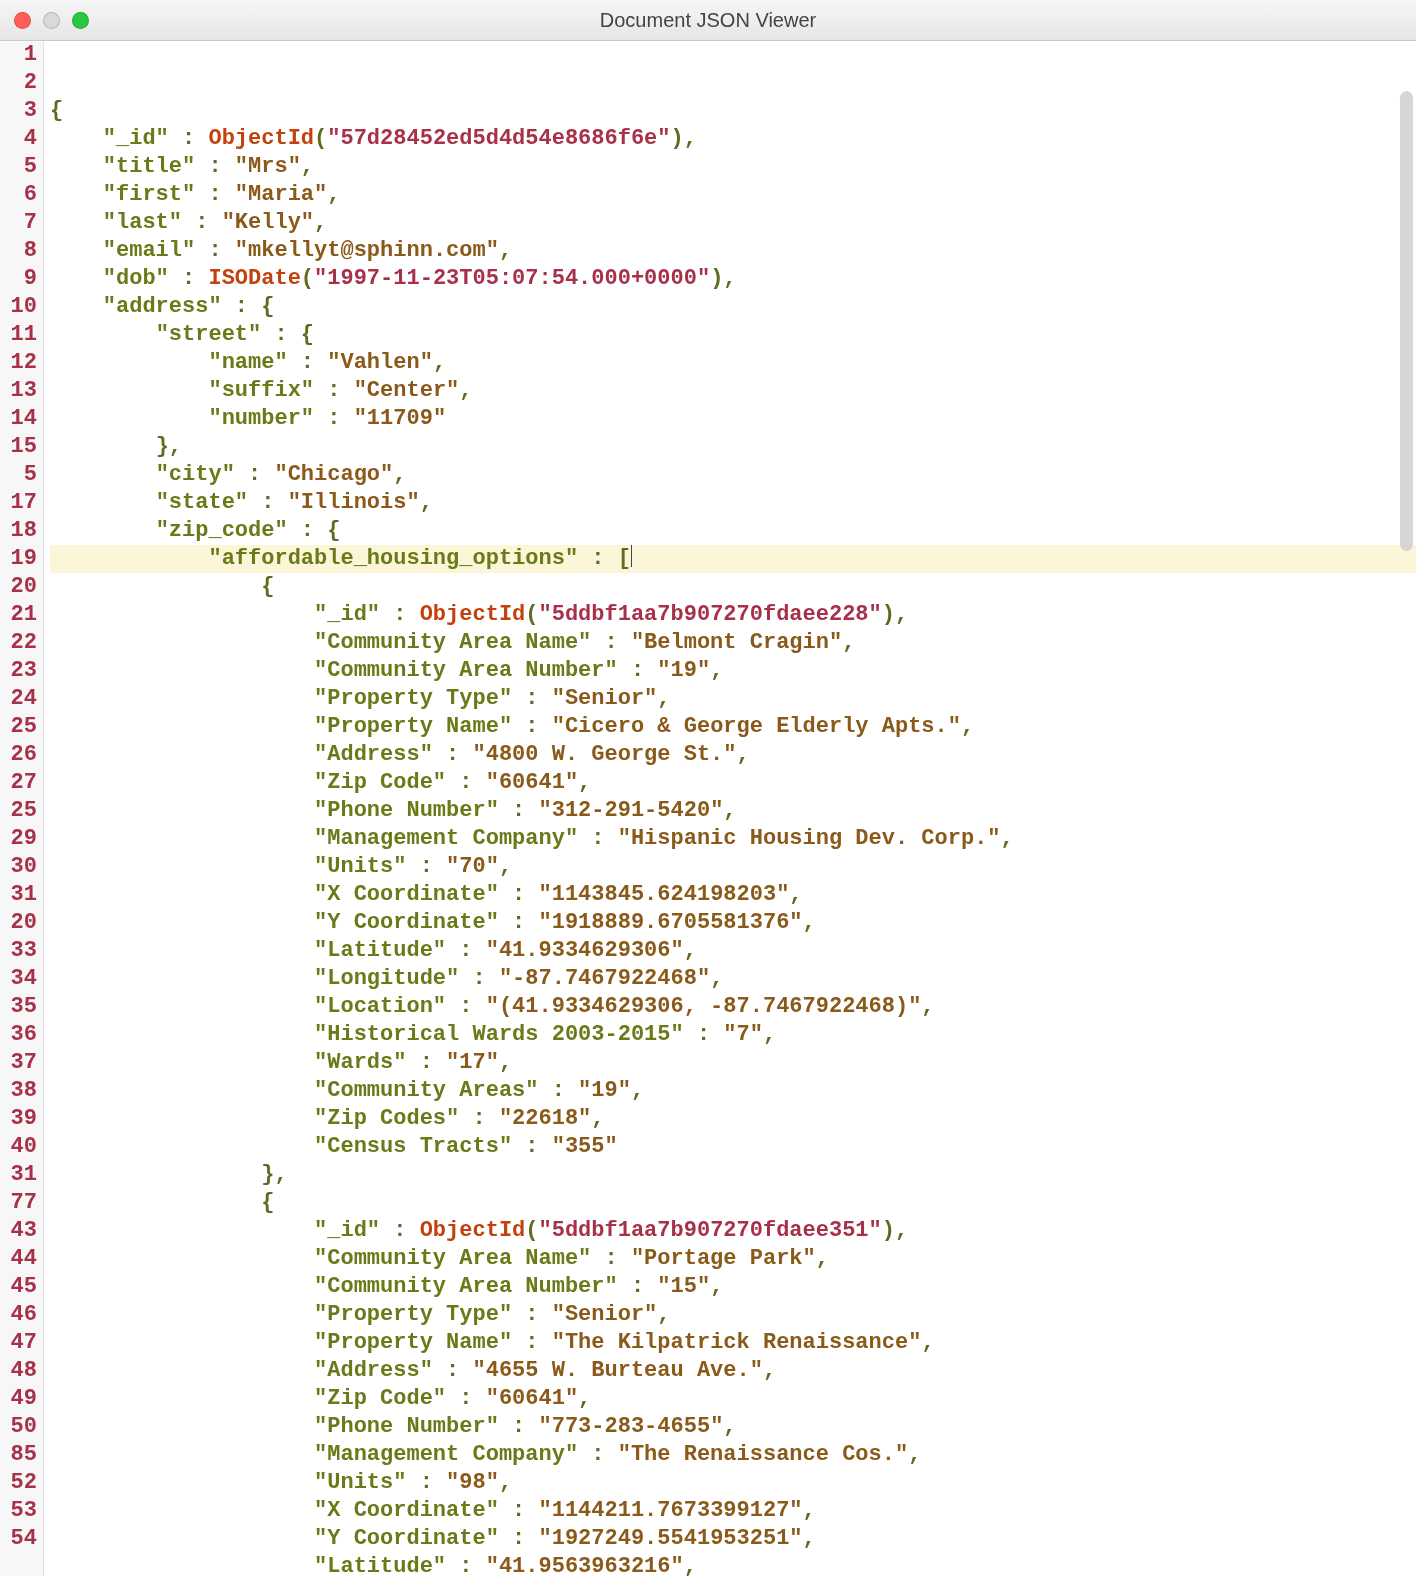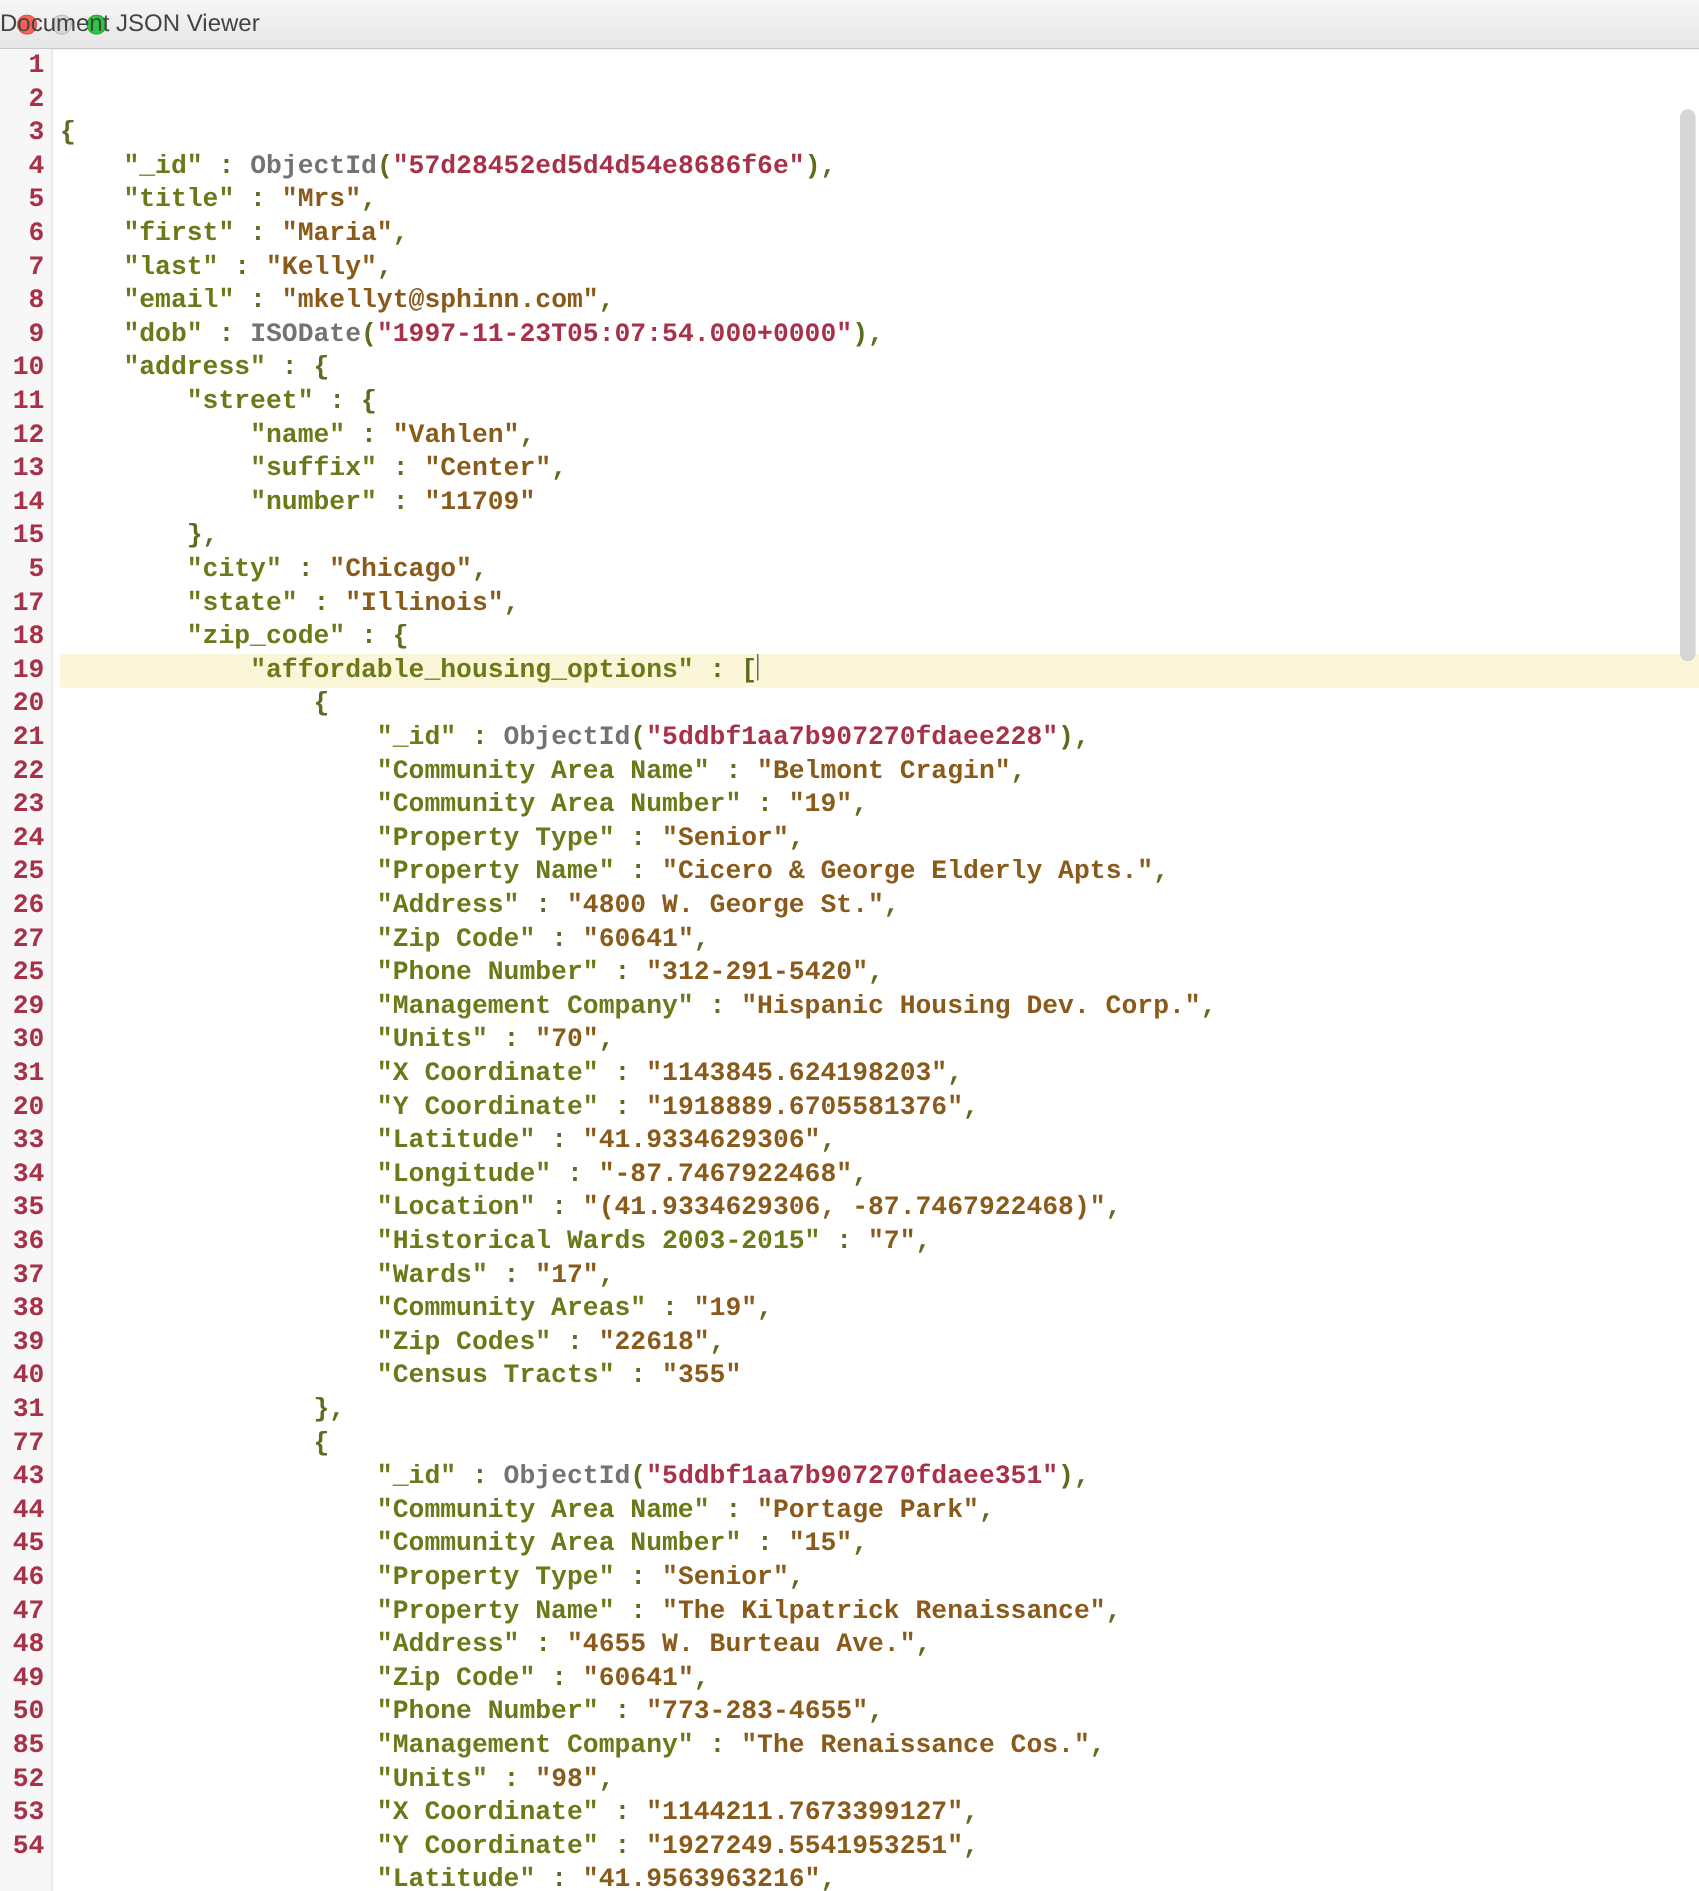--- a/index.html
+++ b/index.html
@@ -28,21 +28,21 @@
   .dot {
     width: 15px; height: 15px; border-radius: 50%;
     border: 1px solid rgba(0,0,0,0.15);
   }
   .dot.red { background:#ff5f57; }
   .dot.grey { background:#d9d9d9; }
   .dot.green { background:#28c940; }
   .title {
     position: absolute;
     left: 0; right: 0;
-    text-align: left;
+    text-align: center;
     font-family: -apple-system, "Helvetica Neue", Arial, sans-serif;
     font-size: 20px;
     color: #444;
     pointer-events: none;
   }
   .editor {
     display: flex;
     height: calc(100% - 40px);
     position: relative;
   }
@@ -65,21 +65,21 @@
     overflow: hidden;
     padding-left: 6px;
     position: relative;
   }
   .line { min-height: 28px; }
   .line.hl { background: #fbf6d8; }
   .punct { color: #5f6b1f; font-weight: 700; }
   .key { color: #6b7a18; font-weight: 700; }
   .colon { color: #5f6b1f; font-weight: 700; }
   .str { color: #8a5a1a; font-weight: 700; }
-  .ident { color: #737373; font-weight: 700; }
+  .ident { color: #c2410c; font-weight: 700; }
   .oid { color: #a8314a; font-weight: 700; }
   .cursor {
     display: inline-block;
     width: 0;
     border-left: 1.5px solid #444;
     height: 22px;
     vertical-align: -3px;
   }
   .scrollbar {
     position: absolute;

